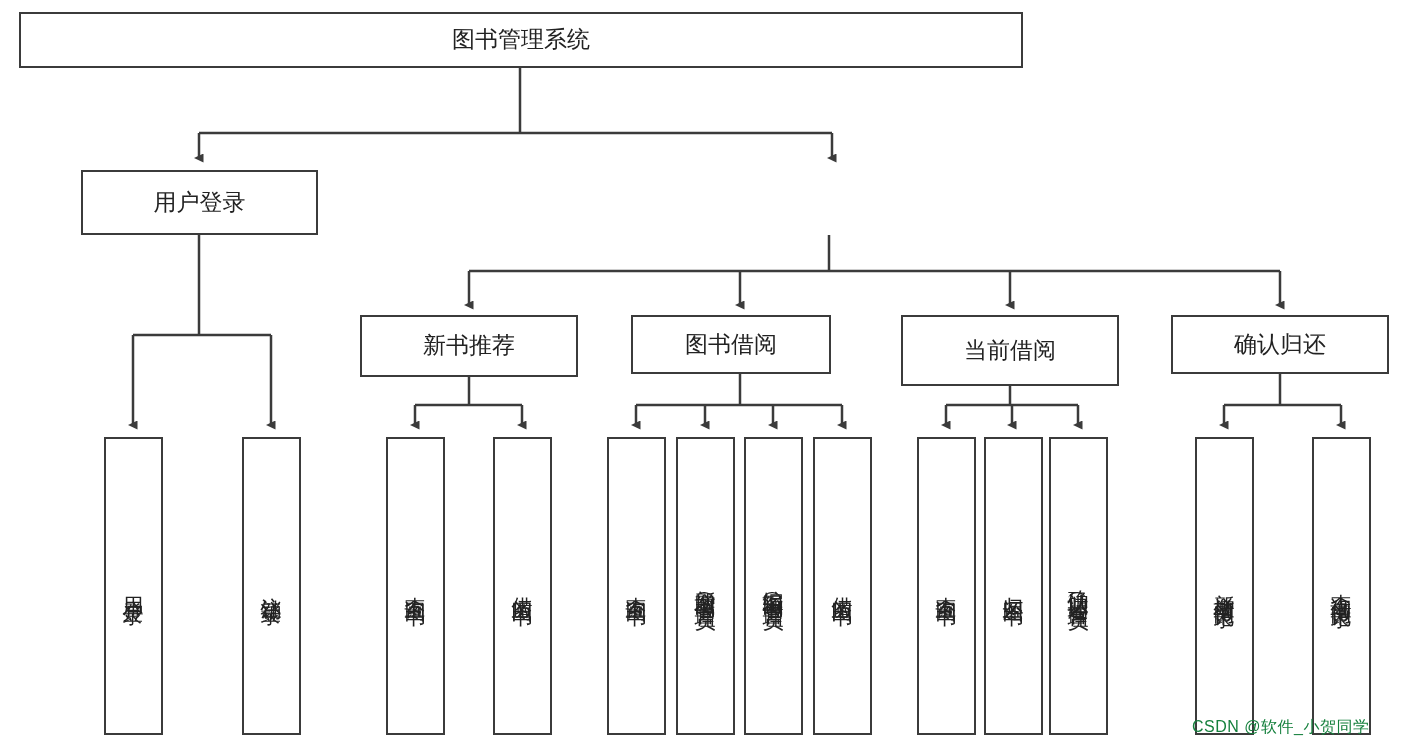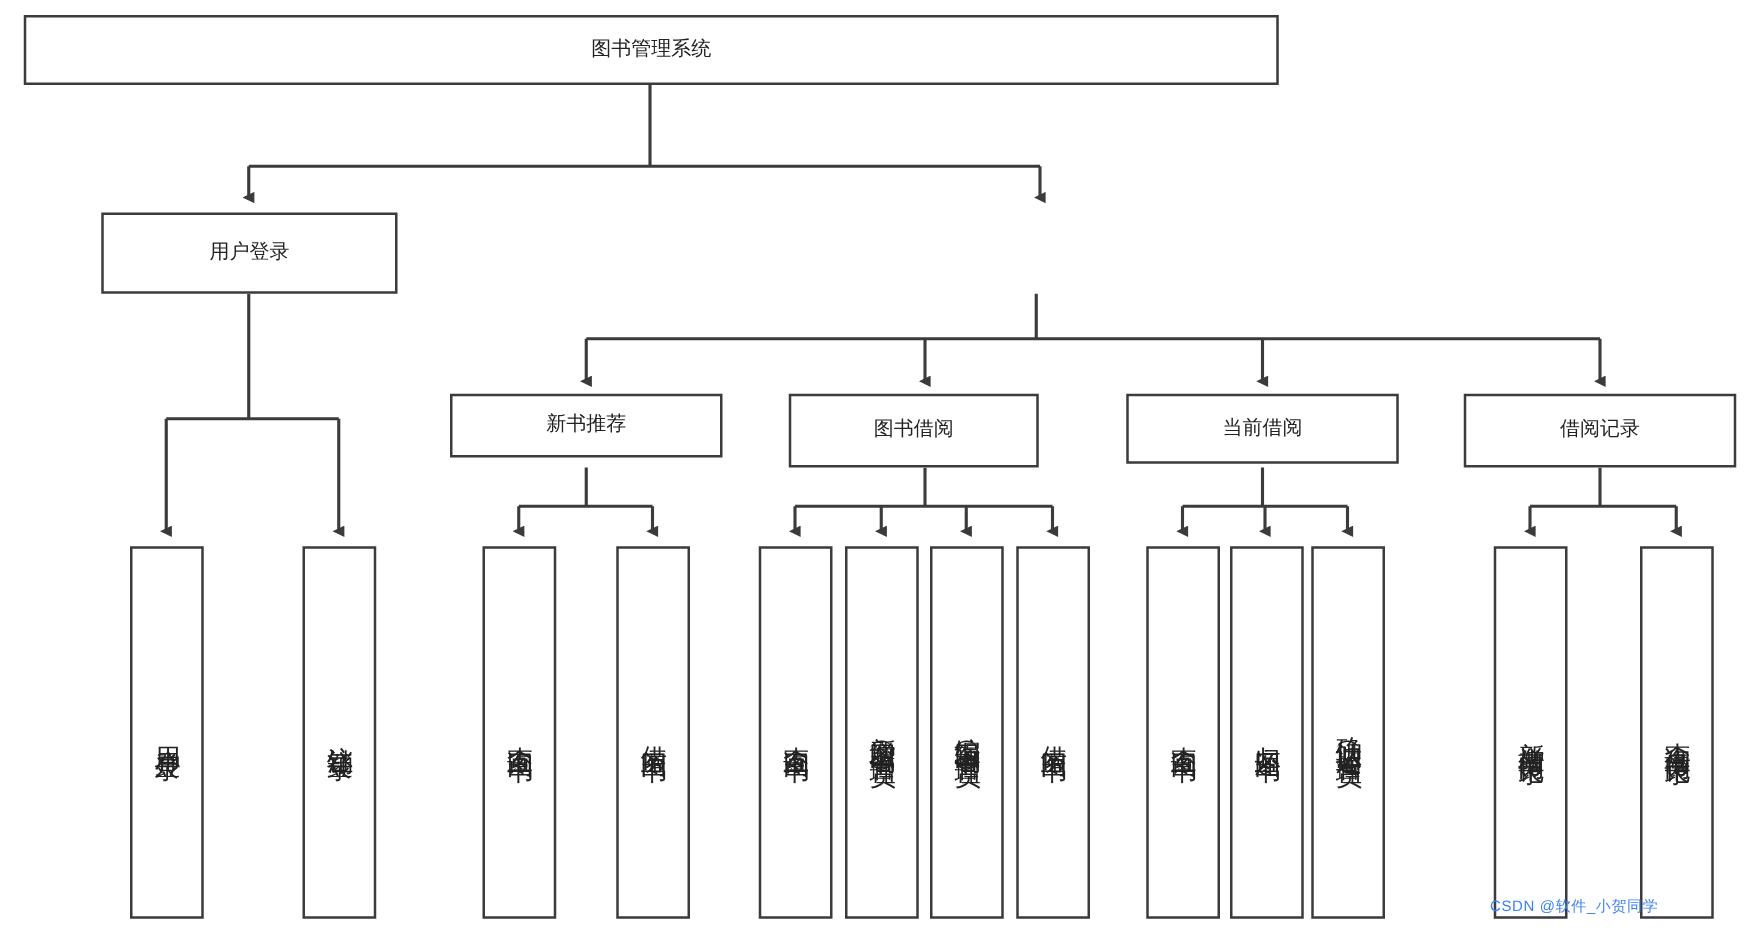--- a/index.html
+++ b/index.html
@@ -29,41 +29,41 @@
     position: absolute;
     box-sizing: border-box;
     background: #ffffff;
     border: 2px solid #3b3b3b;
     display: flex;
     align-items: center;
     justify-content: center;
     color: #222222;
   }
   .node-label {
-    font-size: 16px;
+    font-size: 23px;
     line-height: 1.18;
     color: #222222;
     white-space: nowrap;
   }
   .node.vertical {
     align-items: center;
     justify-content: center;
   }
   .node.vertical .node-label {
     writing-mode: vertical-rl;
     text-orientation: upright;
     letter-spacing: 3px;
     font-size: 21px;
     white-space: nowrap;
     line-height: 1;
   }
   .watermark {
     position: absolute;
-    font-size: 12px;
-    color: #3b82f6;
+    font-size: 16px;
+    color: #15803d;
     letter-spacing: 0.5px;
     white-space: nowrap;
     user-select: none;
   }
 </style>
 </head>
 <body>
 
 <div id="canvas">
 
@@ -118,31 +118,31 @@
   </svg>
 
   <div class="node" style="left:19px; top:12px; width:1004px; height:56px;">
     <span class="node-label">图书管理系统</span>
   </div>
 
   <div class="node" style="left:81px; top:170px; width:237px; height:65px;">
     <span class="node-label">用户登录</span>
   </div>
 
-  <div class="node" style="left:360px; top:315px; width:218px; height:51px;">
+  <div class="node" style="left:360px; top:315px; width:218px; height:62px;">
     <span class="node-label">新书推荐</span>
   </div>
   <div class="node" style="left:631px; top:315px; width:200px; height:59px;">
     <span class="node-label">图书借阅</span>
   </div>
-  <div class="node" style="left:901px; top:315px; width:218px; height:56px;">
+  <div class="node" style="left:901px; top:315px; width:218px; height:71px;">
     <span class="node-label">当前借阅</span>
   </div>
   <div class="node" style="left:1171px; top:315px; width:218px; height:59px;">
-    <span class="node-label">借阅记录</span>
+    <span class="node-label">确认归还</span>
   </div>
 
   <div class="node vertical" style="left:104px; top:437px; width:59px; height:298px;">
     <span class="node-label">用户登录</span>
   </div>
   <div class="node vertical" style="left:242px; top:437px; width:59px; height:298px;">
     <span class="node-label">注销登录</span>
   </div>
 
   <div class="node vertical" style="left:386px; top:437px; width:59px; height:298px;">

